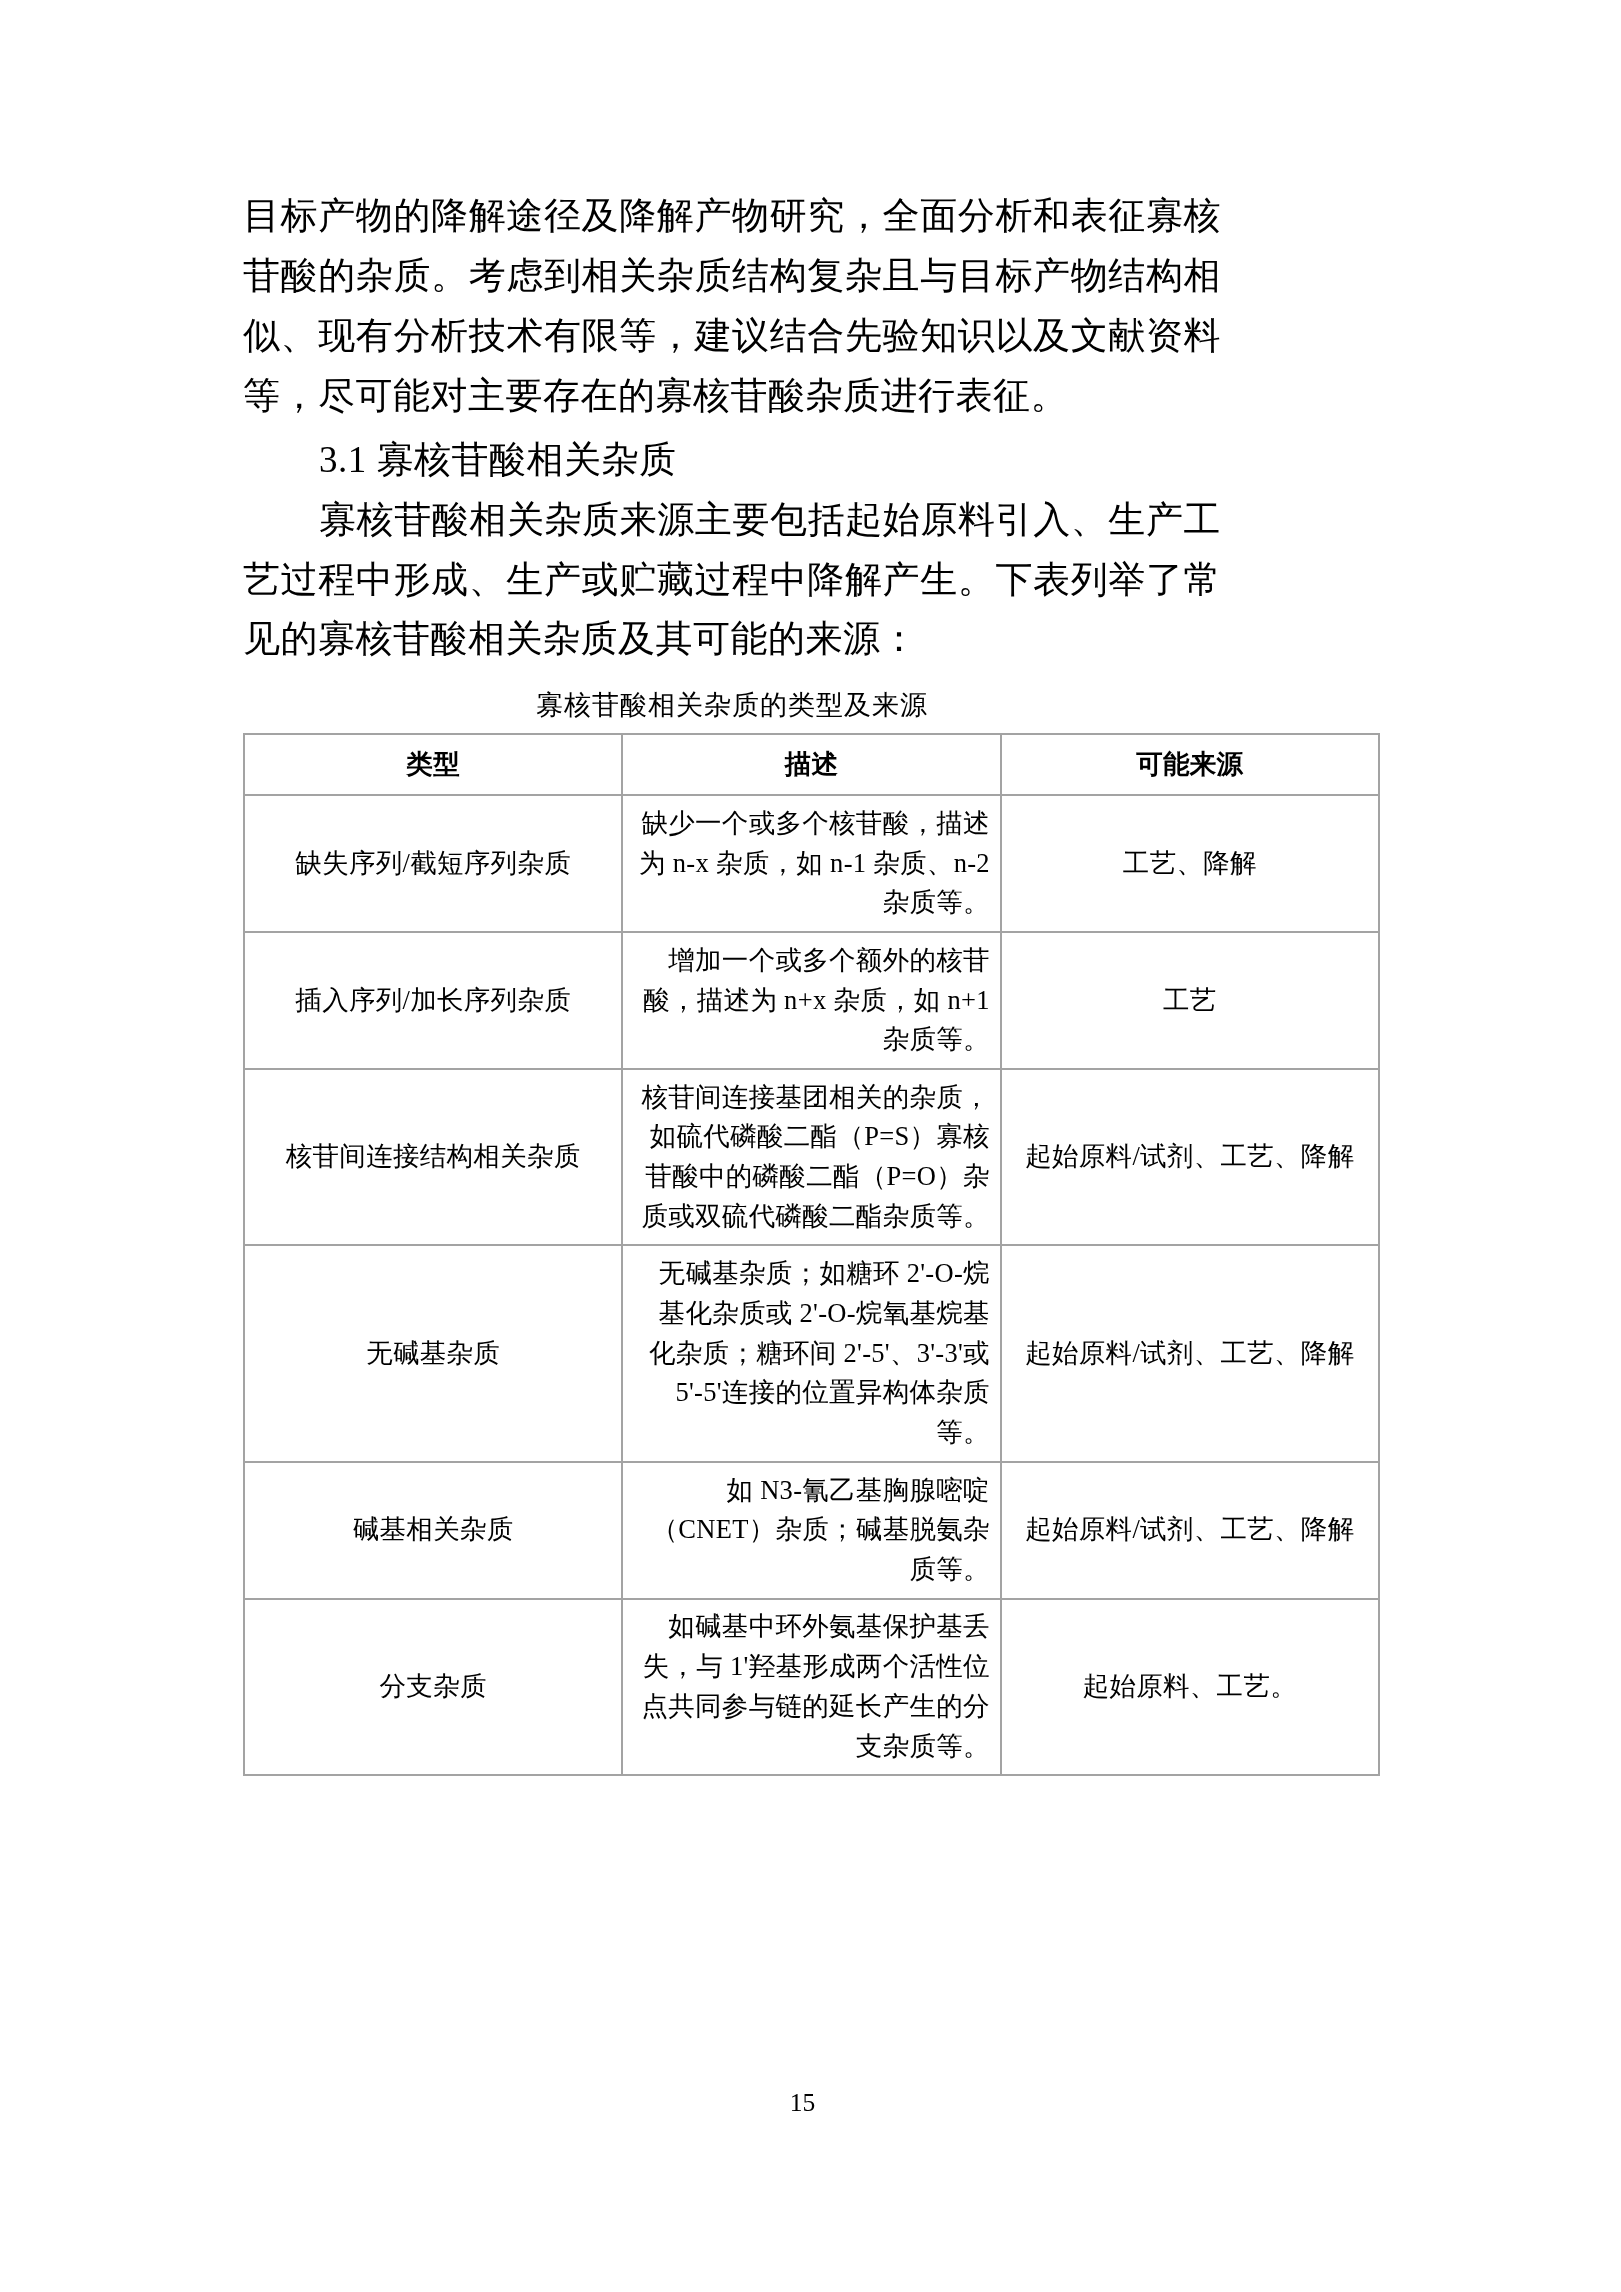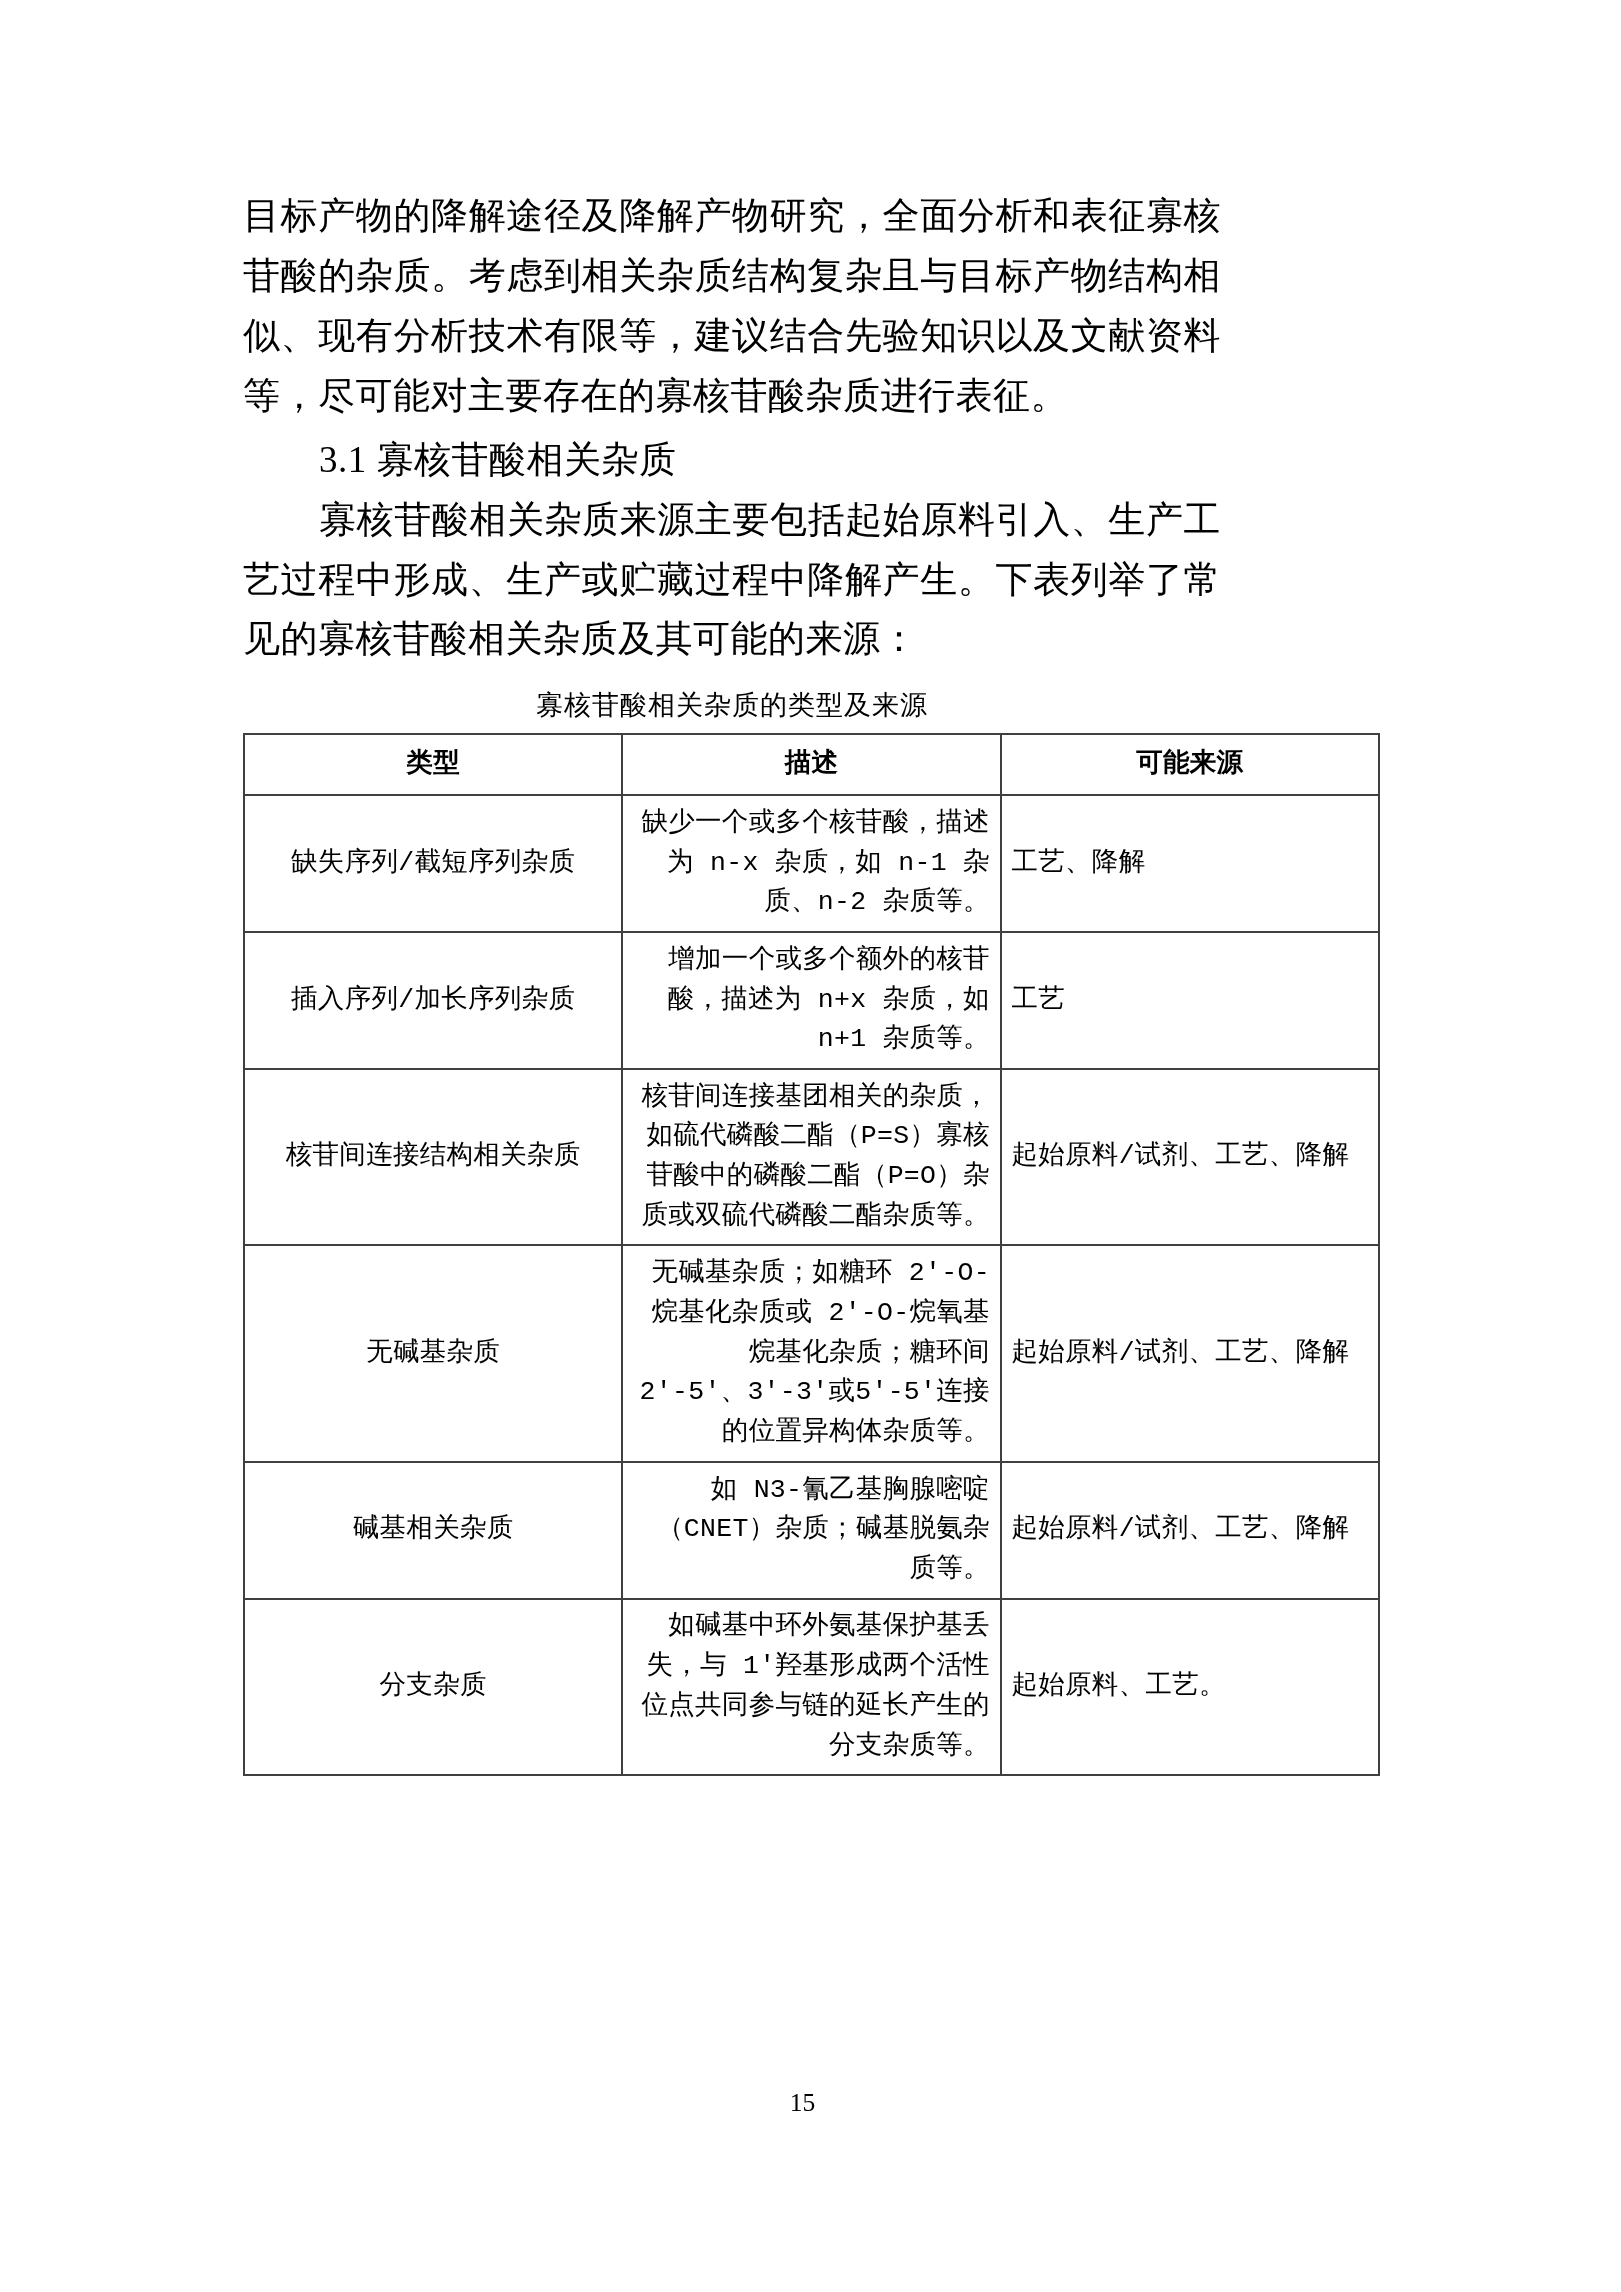--- a/index.html
+++ b/index.html
@@ -53,39 +53,39 @@
     margin: 17.6px 0 9.8px 0;
     letter-spacing: 1px;
   }
   table.impurity {
     border-collapse: collapse;
     width: 1137px;
     table-layout: fixed;
     margin: 0;
   }
   table.impurity td, table.impurity th {
-    border: 2px solid #404040;
+    border: 2px solid #a3a3a3;
     padding: 7.8px 9.8px;
     font-size: 26.5px;
     line-height: 1.5;
     vertical-align: middle;
-    font-family: Liberation Mono, monospace;
+    font-family: Liberation Serif, serif;
     letter-spacing: 0.3px;
   }
   table.impurity th {
     text-align: center;
     font-weight: bold;
     padding: 9.8px 9.8px;
   }
   td.c0 { width: 284px; }
   td.c1 { width: 421px; }
   td.c2 { width: 431px; }
   .cell-type { text-align: center; padding-left: 17.6px; }
   .cell-desc { text-align: right; padding-left: 13.7px; }
-  .cell-src { text-align: left; padding-left: 13.7px; }
+  .cell-src { text-align: center; padding-left: 13.7px; }
   .pagenum {
     position: absolute;
     left: 0;
     right: 16px;
     top: 2088px;
     text-align: center;
     font-size: 25.5px;
   }
 </style>
 </head>

